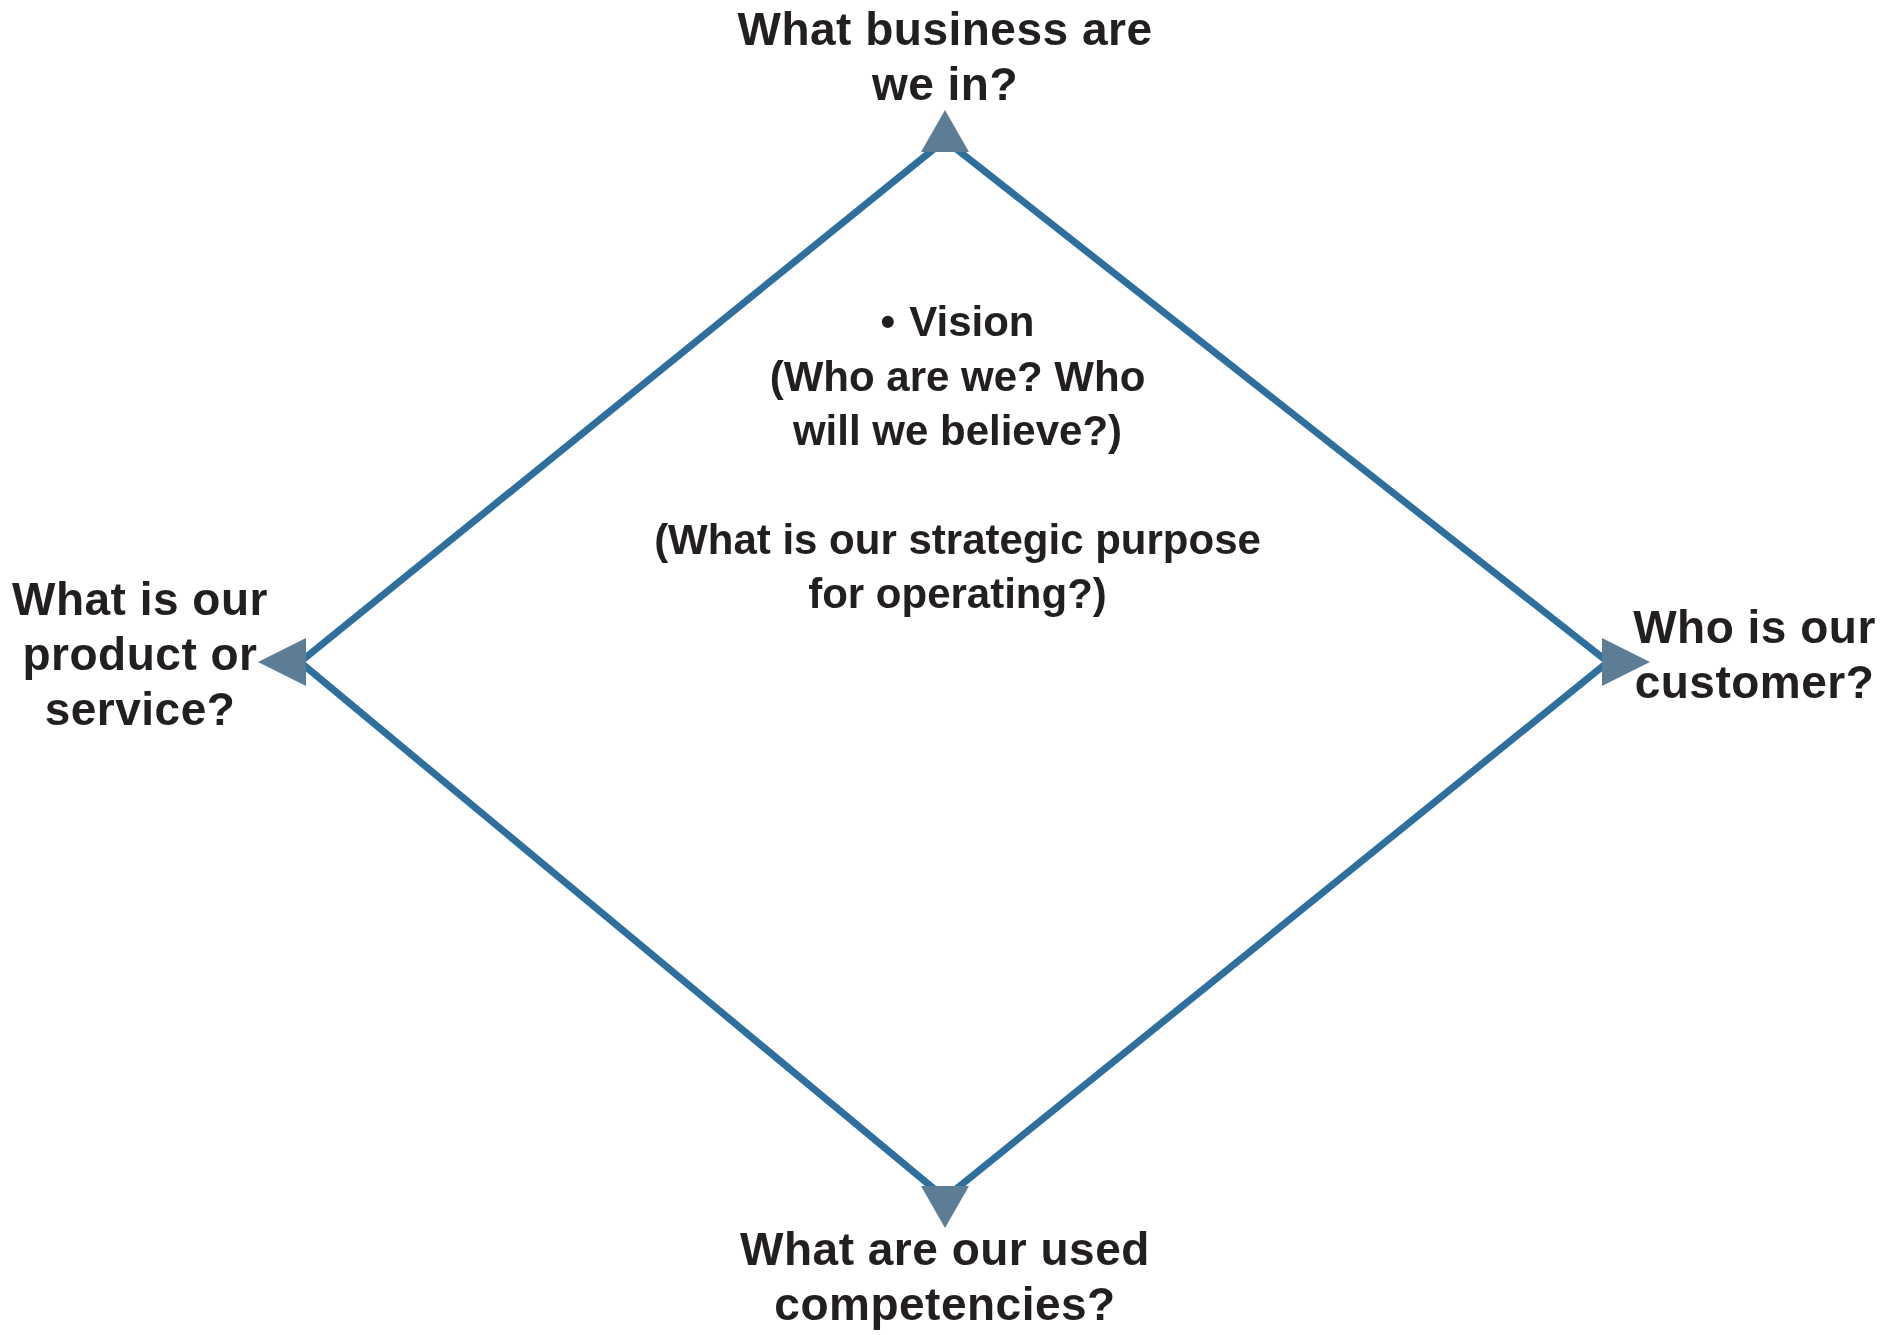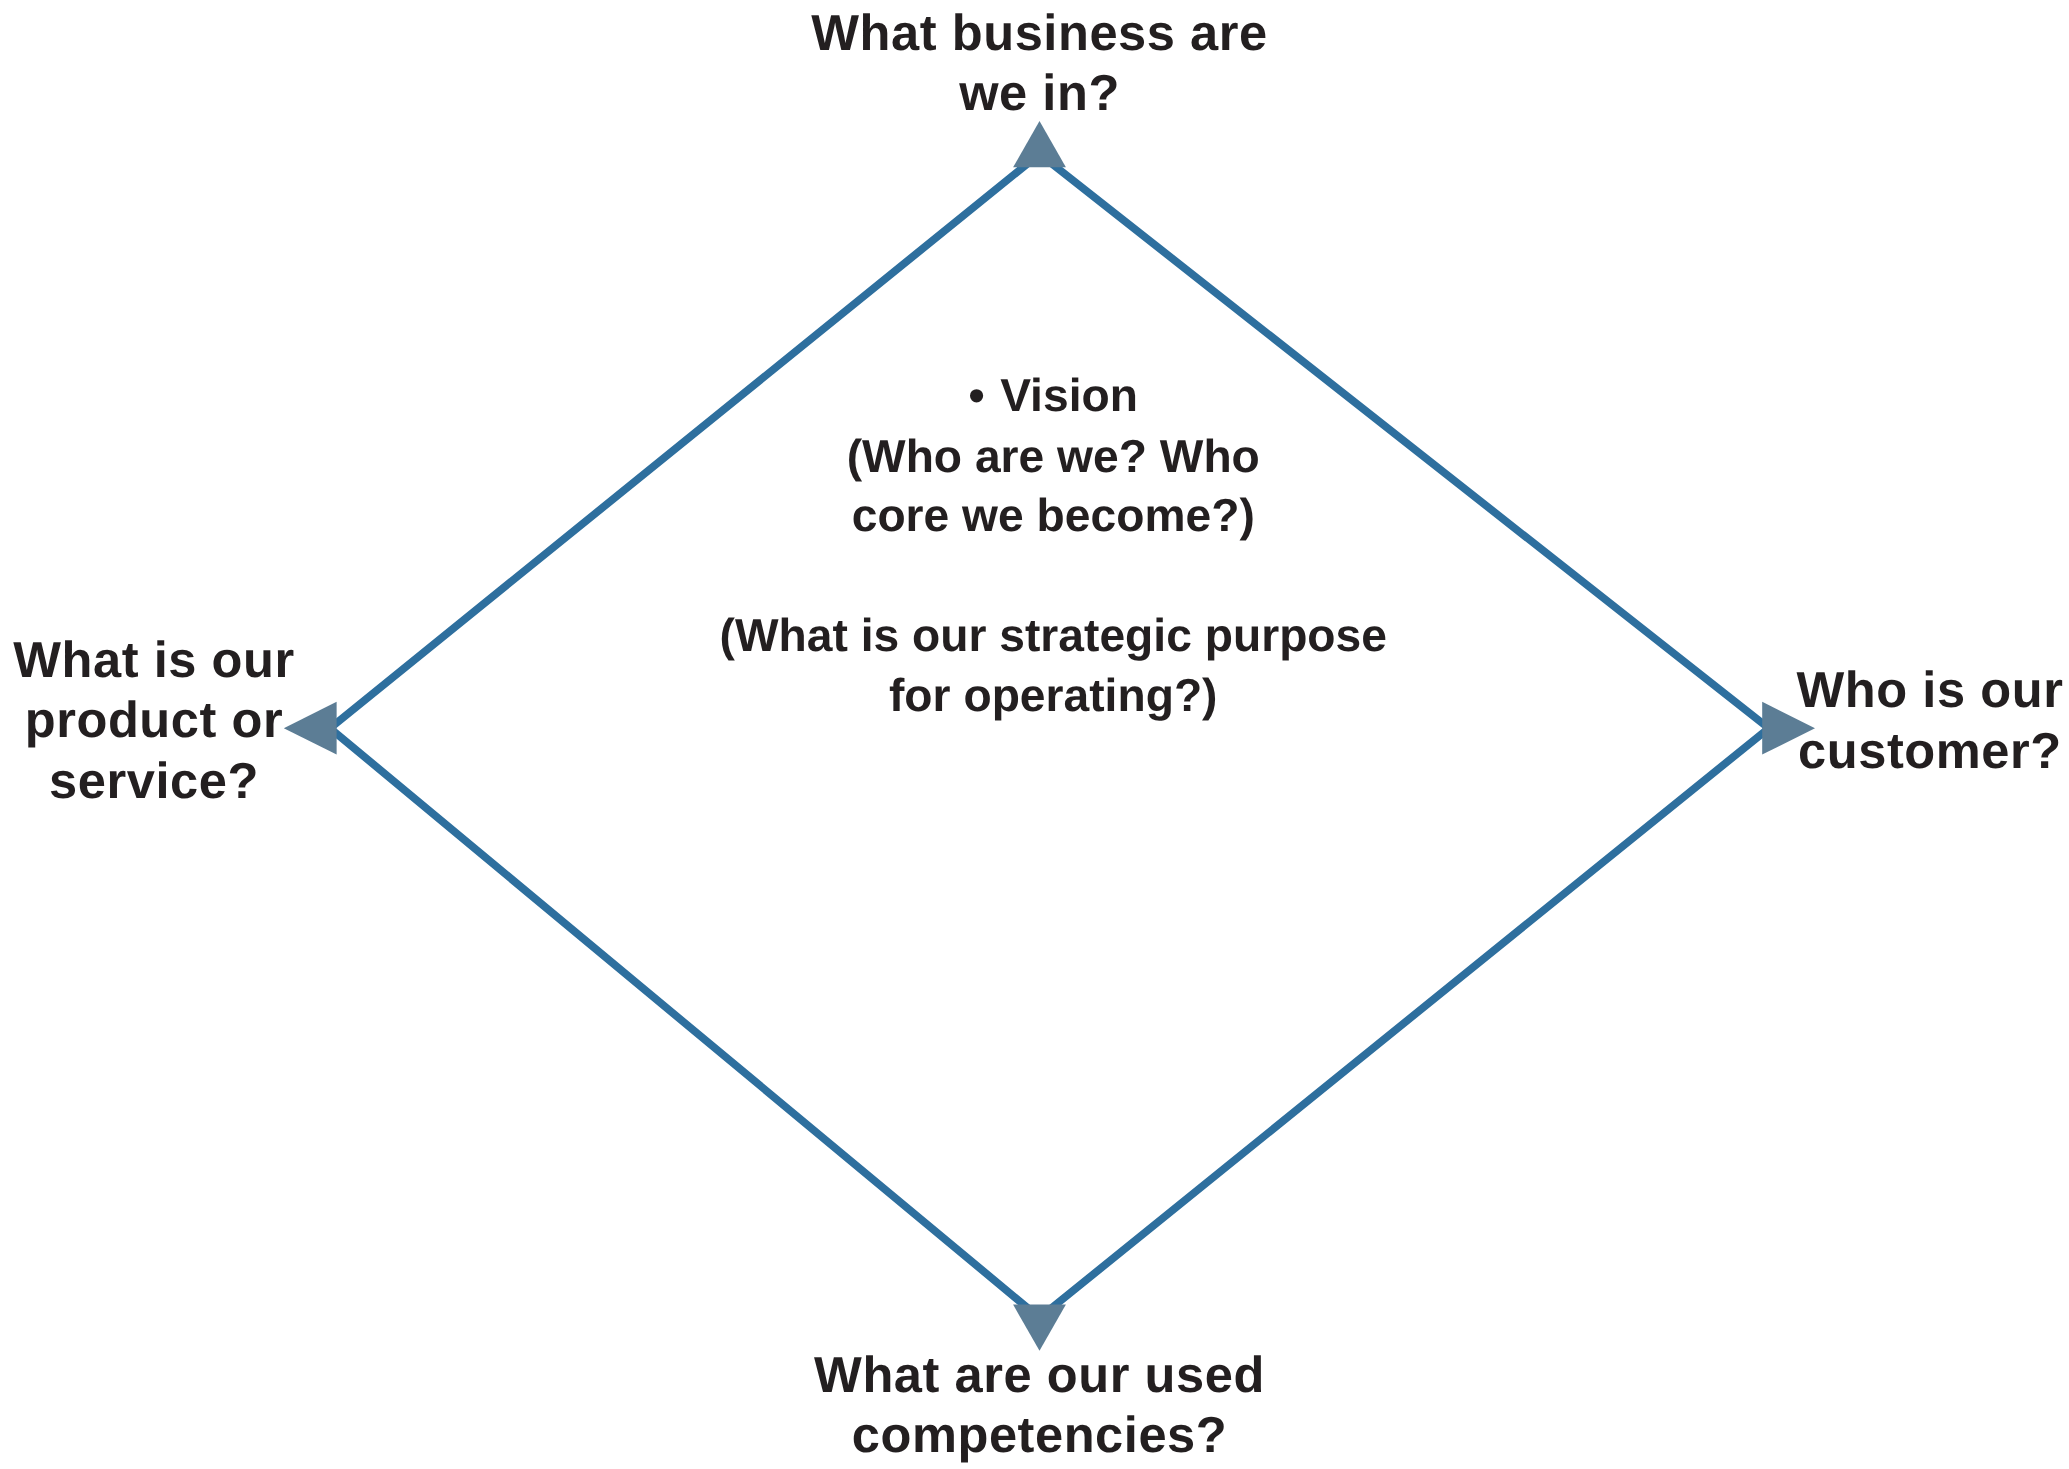--- a/index.html
+++ b/index.html
@@ -49,21 +49,20 @@
     line-height: 1.3;
   }
   .center-item {
     margin-bottom: 54px;
   }
   .center-item:last-child {
     margin-bottom: 0;
   }
   .item-title-line {
     display: block;
-    margin-top: 38px;
   }
   .bullet-glyph {
     margin-right: 14px;
   }
   .item-desc {
     display: block;
     white-space: pre-line;
   }
 </style>
 </head>
@@ -92,21 +91,21 @@
 product or
 service?</div>
 
   <div class="center-content">
 
     <div class="center-item">
       <span class="item-title-line">
         <span class="bullet-glyph">•</span><span>Vision</span>
       </span>
       <span class="item-desc">(Who are we? Who
-core we become?)</span>
+will we believe?)</span>
     </div>
 
     <div class="center-item">
       <span class="item-desc">(What is our strategic purpose
 for operating?)</span>
     </div>
 
 
   </div>
 

